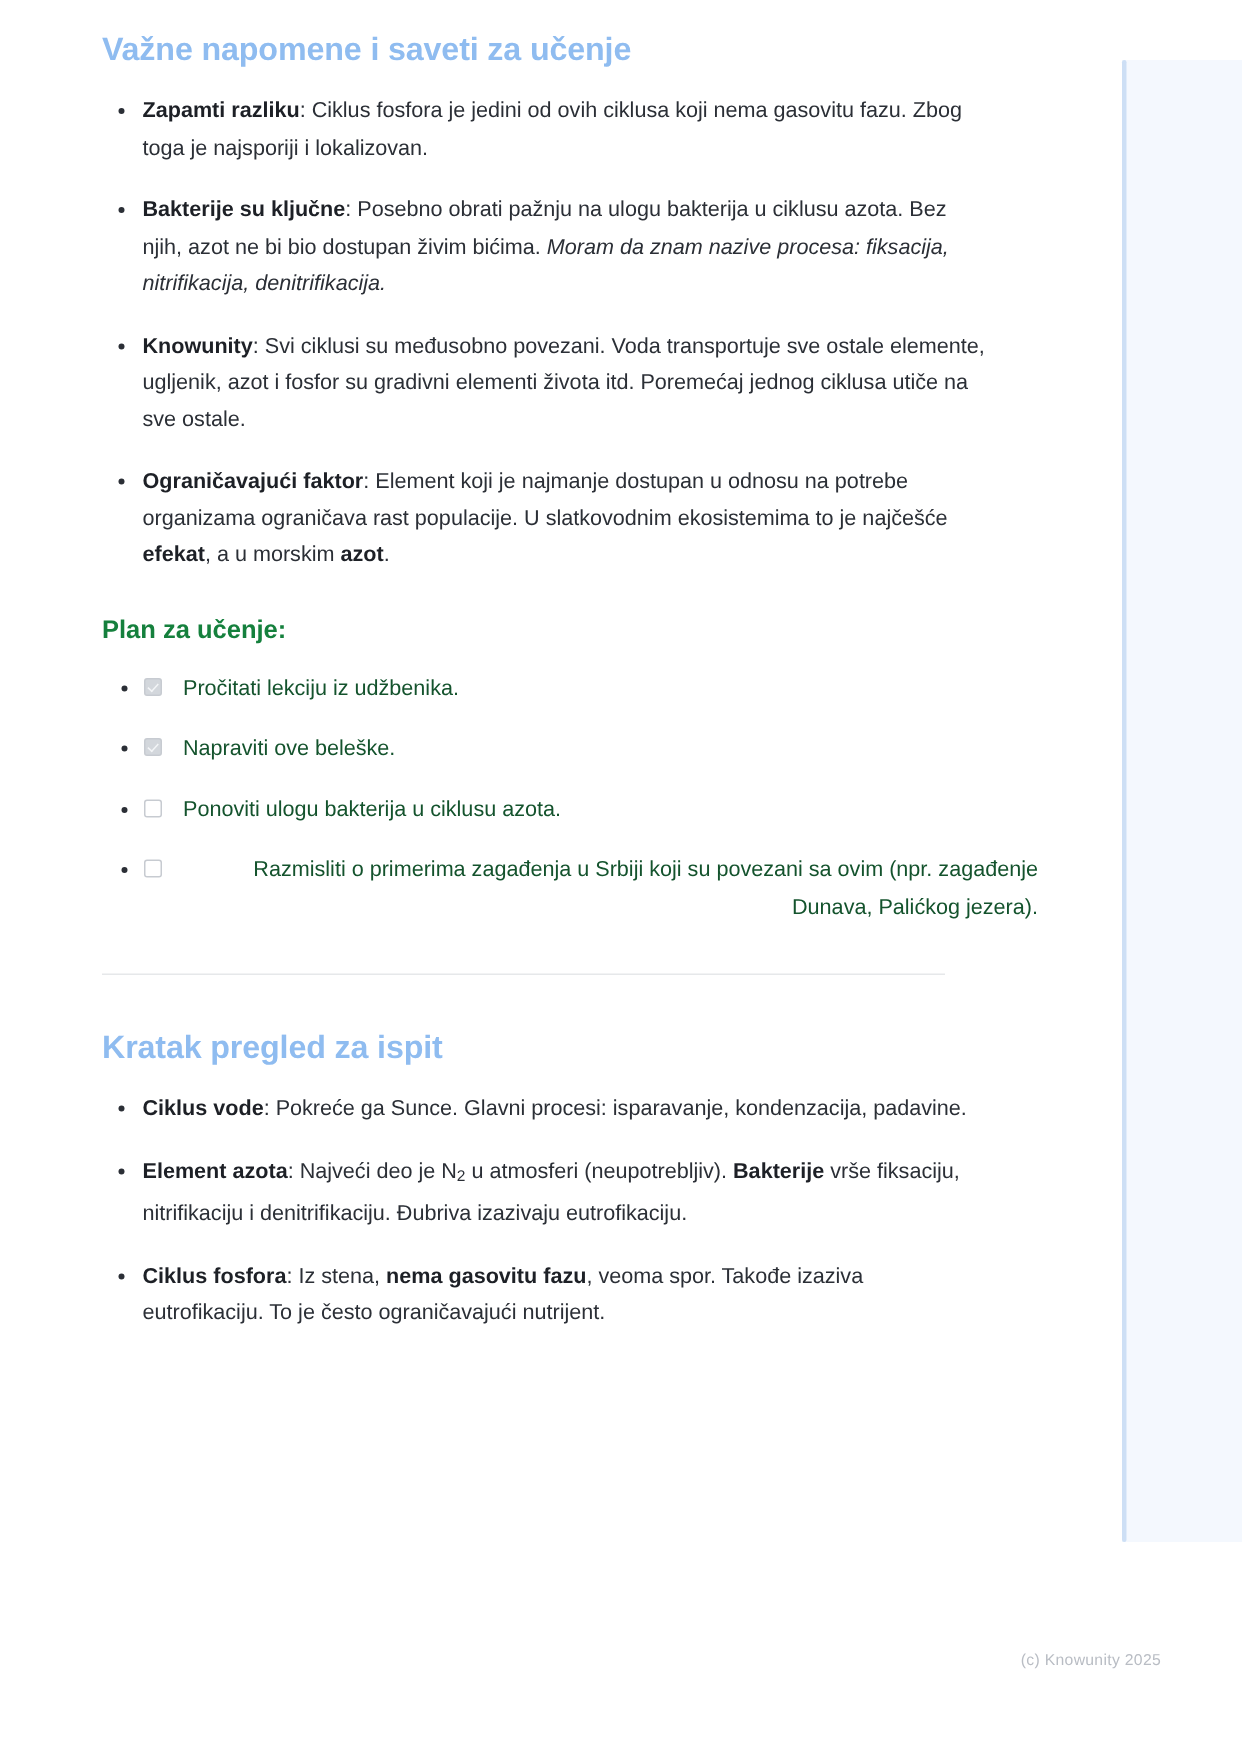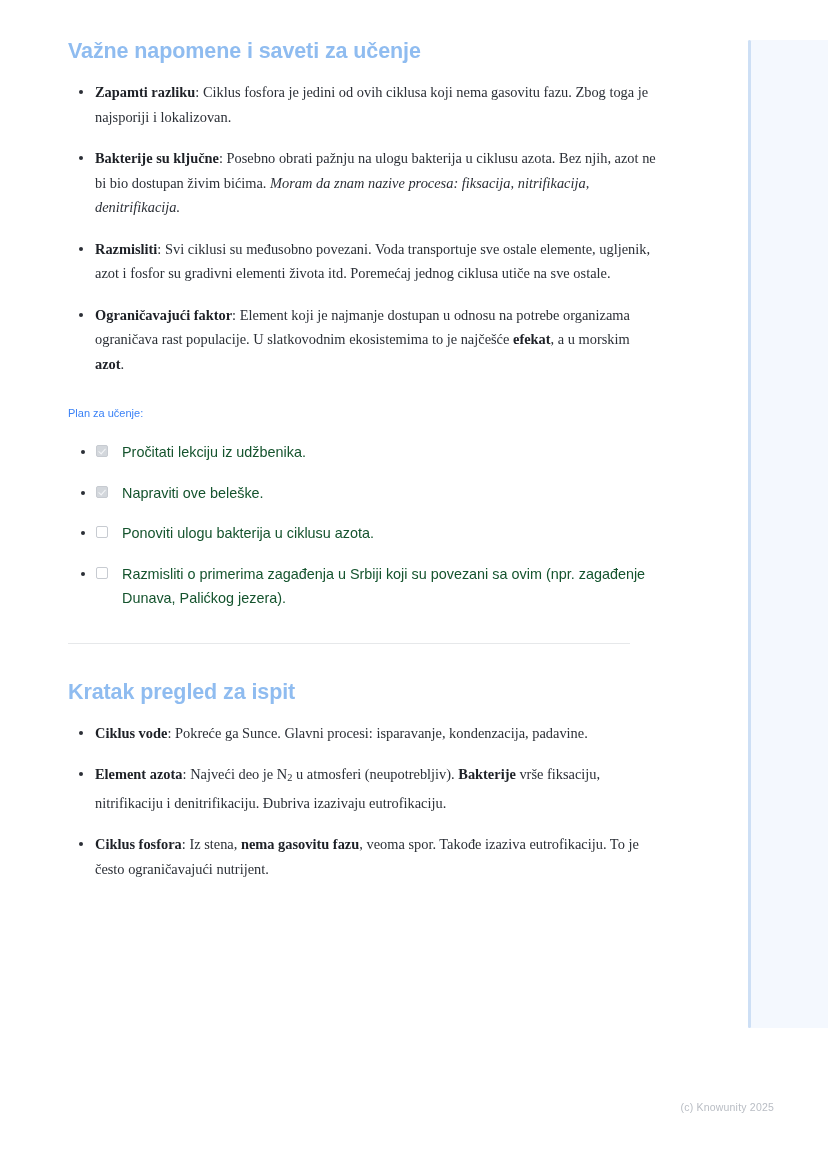--- a/index.html
+++ b/index.html
@@ -43,38 +43,37 @@
     position: absolute;
     left: 0;
     top: 0;
     width: 748px;
     height: 1171px;
     padding: 0;
     box-sizing: border-box;
   }
   .content {
     margin: 0;
-    padding: 36px 56px 0 68px;
+    padding: 18px 56px 0 68px;
   }
 
   h2.section-title {
     font-size: 21.5px;
     line-height: 30px;
     font-weight: bold;
     color: #8fbcf0;
     margin: 0 0 14px 0;
     letter-spacing: -0.1px;
   }
 
   
   ul.bullets {
     list-style: none;
     margin: 0;
     padding: 0;
-    font-family: Liberation Serif, serif;
   }
   ul.bullets > li {
     position: relative;
     padding-left: 27px;
     margin: 0 0 17px 0;
     font-size: 14.4px;
     line-height: 24.5px;
     color: #2b2f36;
     max-width: 562px;
   }
@@ -102,44 +101,45 @@
   .ital {
     font-style: italic;
   }
   sub {
     font-size: 0.72em;
     vertical-align: -0.22em;
   }
 
   
   h3.plan-title {
-    font-size: 11px;
+    font-size: 17px;
     line-height: 22px;
-    font-weight: normal;
-    color: #3b82f6;
+    font-weight: bold;
+    color: #15803d;
     margin: 26px 0 16px 0;
   }
 
   
   ul.tasks {
     list-style: none;
     margin: 0;
     padding: 0;
   }
   ul.tasks > li {
     position: relative;
     padding-left: 54px;
     margin: 0 0 16px 0;
     font-size: 14.4px;
     line-height: 24.5px;
     color: #14532d;
     max-width: 580px;
   }
   ul.tasks > li:last-child {
     margin-bottom: 0;
+    text-align: right;
   }
   ul.tasks > li::before {
     content: "";
     position: absolute;
     left: 13px;
     top: 10px;
     width: 4px;
     height: 4px;
     border-radius: 50%;
     background: #2b2f36;
@@ -209,21 +209,21 @@
 
       <li>
         <span class="lead">Zapamti razliku</span><span>: </span><span>Ciklus fosfora je jedini od ovih ciklusa koji nema gasovitu fazu. Zbog toga je najsporiji i lokalizovan.</span>
       </li>
 
       <li>
         <span class="lead">Bakterije su ključne</span><span>: </span><span>Posebno obrati pažnju na ulogu bakterija u ciklusu azota. Bez njih, azot ne bi bio dostupan živim bićima. </span><span class="ital">Moram da znam nazive procesa: fiksacija, nitrifikacija, denitrifikacija.</span>
       </li>
 
       <li>
-        <span class="lead">Razmisliti</span><span>: </span><span>Svi ciklusi su međusobno povezani. Voda transportuje sve ostale elemente, ugljenik, azot i fosfor su gradivni elementi života itd. Poremećaj jednog ciklusa utiče na sve ostale.</span>
+        <span class="lead">Knowunity</span><span>: </span><span>Svi ciklusi su međusobno povezani. Voda transportuje sve ostale elemente, ugljenik, azot i fosfor su gradivni elementi života itd. Poremećaj jednog ciklusa utiče na sve ostale.</span>
       </li>
 
       <li>
         <span class="lead">Ograničavajući faktor</span><span>: </span><span>Element koji je najmanje dostupan u odnosu na potrebe organizama ograničava rast populacije. U slatkovodnim ekosistemima to je najčešće </span><span class="strong">efekat</span><span>, a u morskim </span><span class="strong">azot</span><span>.</span>
       </li>
 
     </ul>
 
     <h3 class="plan-title">Plan za učenje:</h3>
 

